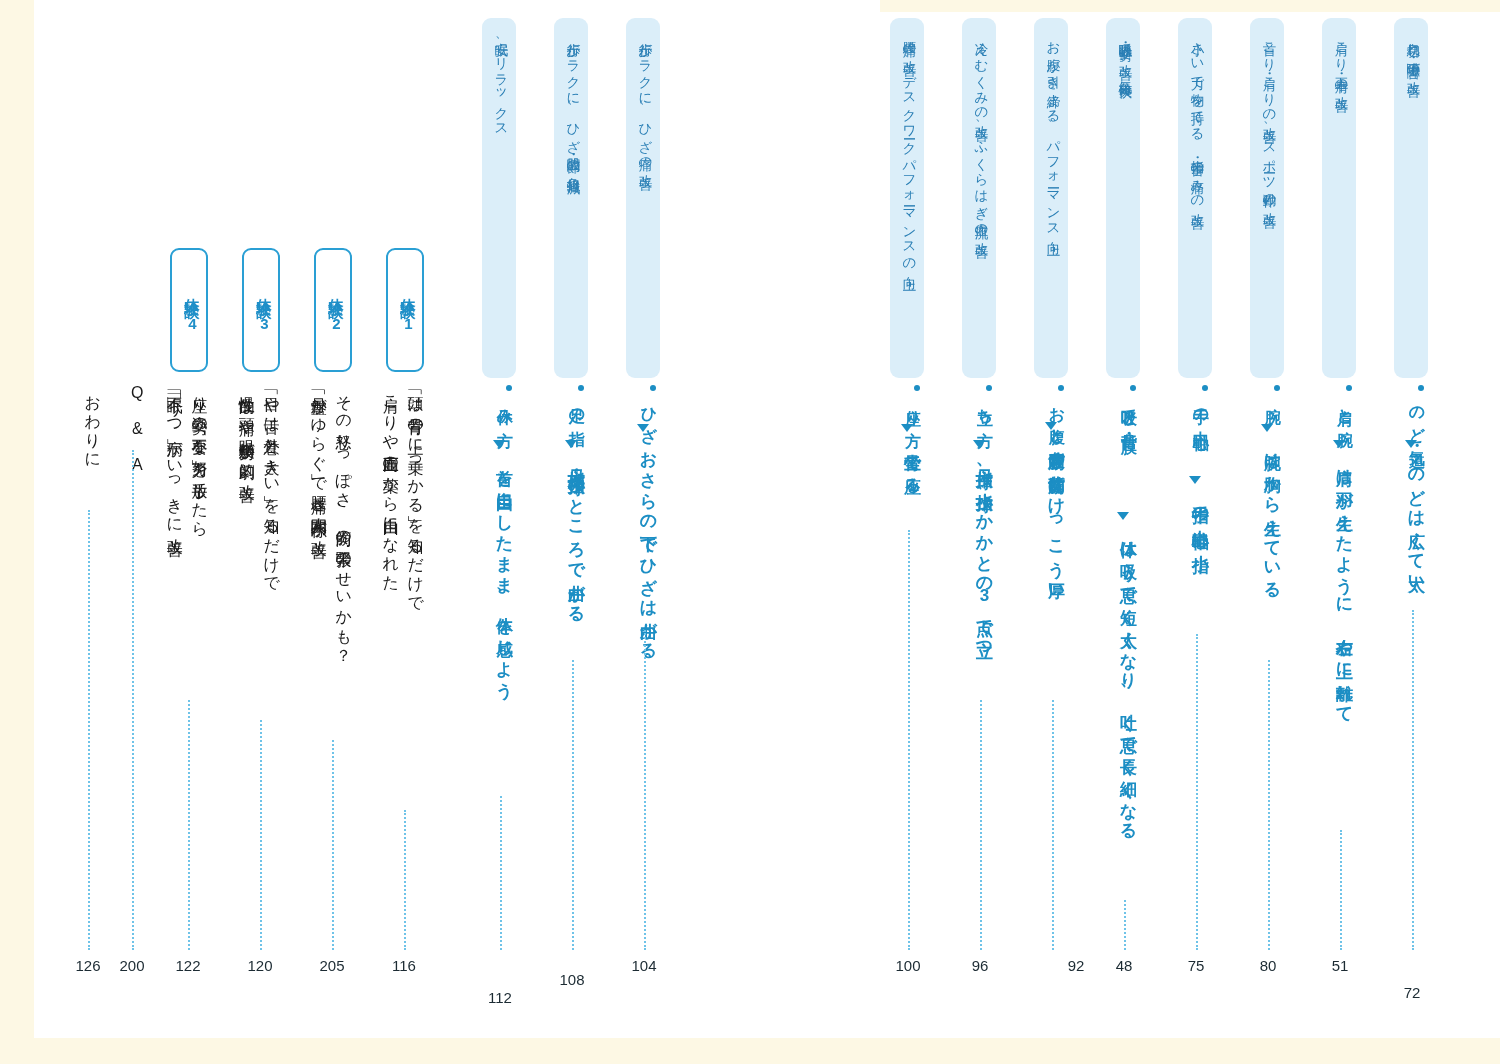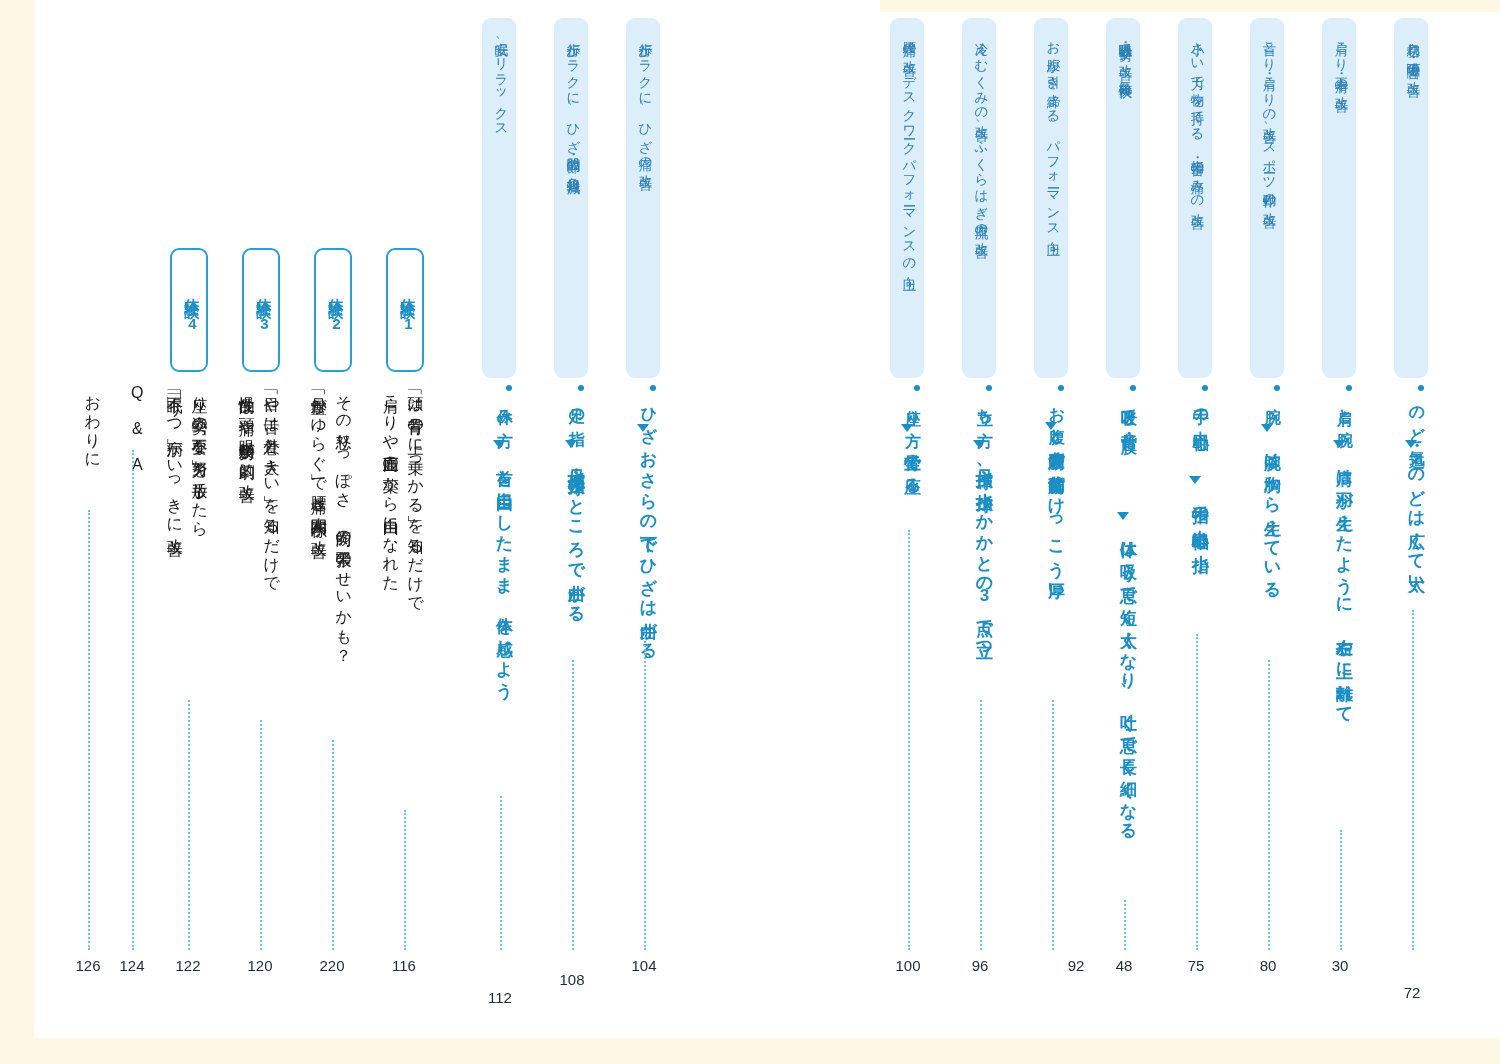--- a/index.html
+++ b/index.html
@@ -225,21 +225,21 @@
   <div class="sec-dot" style="left:1346px; top:385px;"></div>
   <div class="sec-head" style="left:1334px; top:396px;">
     <span>肩と腕</span>
   </div>
   <div class="tri" style="left:1333px; top:440px;"></div>
   <div class="entry" style="left:1333px; top:456px;">
     <span>肩は羽が生えたように　左右や上に離れて</span>
   </div>
   <div class="leader" style="left:1340px; top:830px; height:120px;"></div>
   <div class="pagenum" style="left:1320px; top:957px;">
-    <span>30</span>
+    <span>51</span>
   </div>
 
   <div class="sec-dot" style="left:1274px; top:385px;"></div>
   <div class="sec-head" style="left:1262px; top:396px;">
     <span>腕</span>
   </div>
   <div class="tri" style="left:1261px; top:424px;"></div>
   <div class="entry" style="left:1261px; top:440px;">
     <span>腕は胸から生えている</span>
   </div>
@@ -360,21 +360,21 @@
   <div class="pagenum" style="left:384px; top:957px;">
     <span>116</span>
   </div>
 
   <div class="entry-black" style="left:306px; top:384px; height:420px;">
     <span>その怒りっぽさ、筋肉の緊張のせいかも？
 「骨盤がゆらぐ」で腰痛と人間関係が改善</span>
   </div>
   <div class="leader" style="left:332px; top:740px; height:210px;"></div>
   <div class="pagenum" style="left:312px; top:957px;">
-    <span>220</span>
+    <span>205</span>
   </div>
 
   <div class="entry-black" style="left:234px; top:384px; height:420px;">
     <span>「目や舌は意外と大きい」を知るだけで
 慢性的な頭痛や眼精疲労が劇的に改善</span>
   </div>
   <div class="leader" style="left:260px; top:720px; height:230px;"></div>
   <div class="pagenum" style="left:240px; top:957px;">
     <span>120</span>
   </div>
@@ -386,21 +386,21 @@
   <div class="leader" style="left:188px; top:700px; height:250px;"></div>
   <div class="pagenum" style="left:168px; top:957px;">
     <span>122</span>
   </div>
 
   <div class="entry-black single" style="left:124px; top:384px;">
     <span>Q &amp; A</span>
   </div>
   <div class="leader" style="left:132px; top:450px; height:500px;"></div>
   <div class="pagenum" style="left:112px; top:957px;">
-    <span>124</span>
+    <span>200</span>
   </div>
 
   <div class="entry-black single" style="left:80px; top:384px;">
     <span>おわりに</span>
   </div>
   <div class="leader" style="left:88px; top:510px; height:440px;"></div>
   <div class="pagenum" style="left:68px; top:957px;">
     <span>126</span>
   </div>
 

